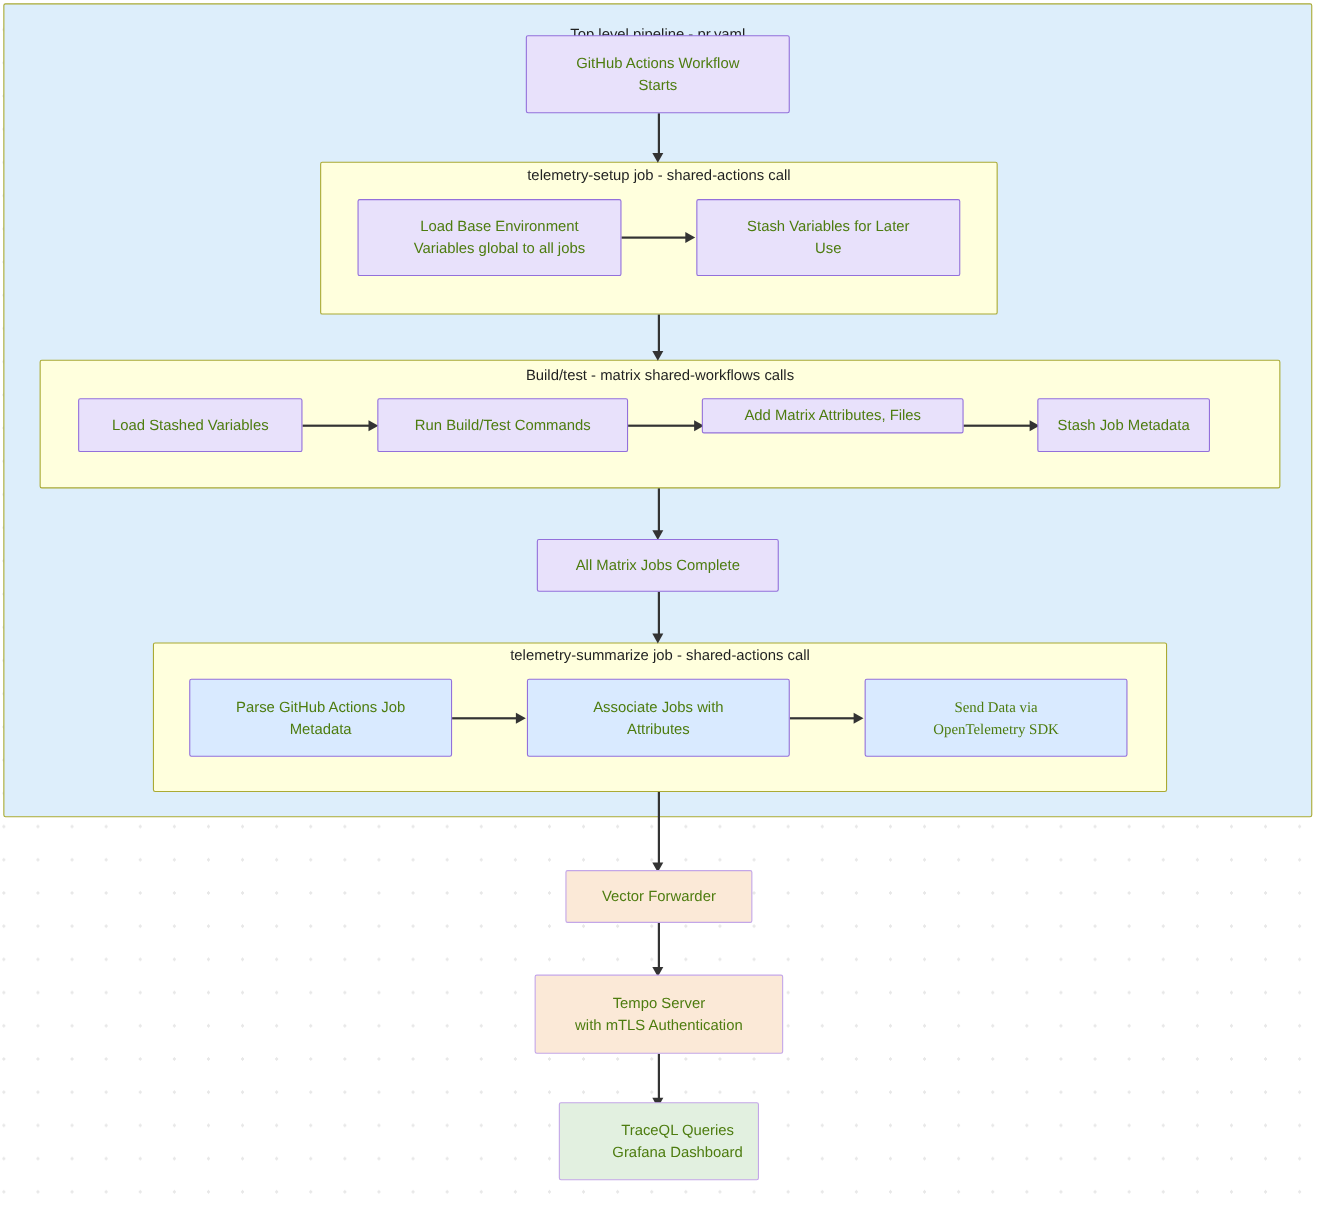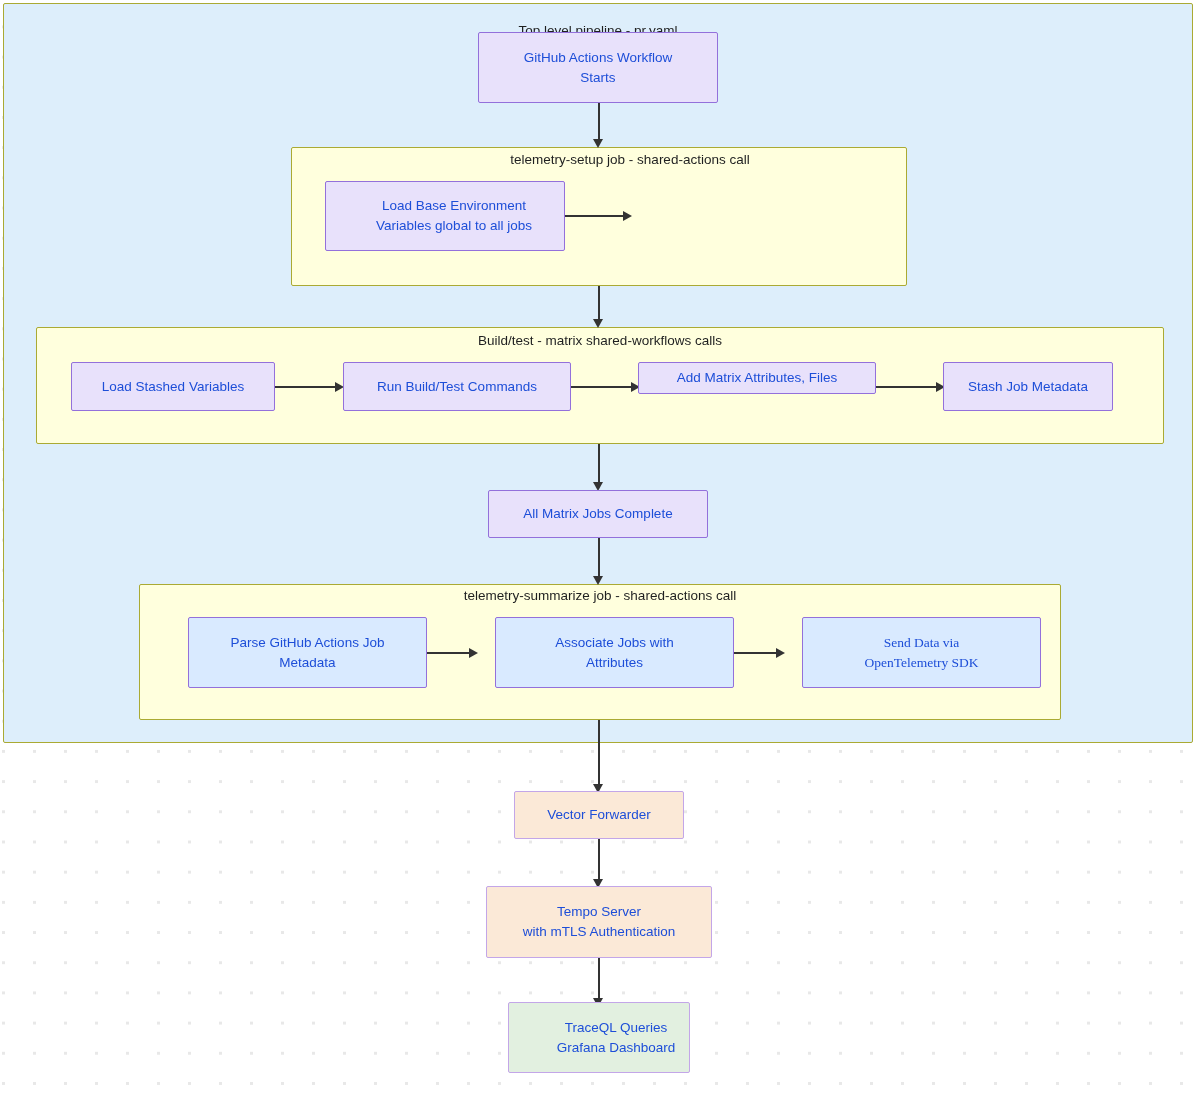--- a/index.html
+++ b/index.html
@@ -43,25 +43,25 @@
     position: absolute;
     box-sizing: border-box;
     border: 1px solid #9370db;
     border-radius: 2px;
     display: flex;
     align-items: center;
     justify-content: center;
     text-align: center;
     font-size: 13.5px;
     line-height: 1.45;
-    color: #1d4ed8;
+    color: #4d7c0f;
     padding: 2px 6px;
   }
   .node.lav    { background: #e8e1fb; border-color: #9370db; }
-  .node.lblue  { background: #d9eaff; border-color: #9370db; margin-left: 16px; }
+  .node.lblue  { background: #d9eaff; border-color: #9370db; }
   .node.cream  { background: #fbe9d7; border-color: #c3a6e8; align-items: center; }
   .node.green  { background: #e2f0e0; border-color: #c3a6e8; padding-left: 40px; }
   .node-label { white-space: pre-line; }
   
   .edge {
     position: absolute;
     background: #333333;
   }
   .edge.v { width: 1.6px; }
   .edge.h { height: 1.6px; }
@@ -83,21 +83,21 @@
 </style>
 </head>
 <body>
 
 <div id="canvas">
 
   <div class="cluster blue" style="left:3px; top:3px; width:1190px; height:740px;"></div>
   <div class="cluster-label" style="left:3px; width:1190px; top:11px;margin-top:12px;">Top level pipeline - pr.yaml</div>
 
   <div class="cluster yellow" style="left:291px; top:147px; width:616px; height:139px;"></div>
-  <div class="cluster-label" style="left:291px; width:616px; top:152px;padding-left:31px;">telemetry-setup job - shared-actions call</div>
+  <div class="cluster-label" style="left:291px; width:616px; top:152px;">telemetry-setup job - shared-actions call</div>
 
   <div class="cluster yellow" style="left:36px; top:327px; width:1128px; height:117px;"></div>
   <div class="cluster-label" style="left:36px; width:1128px; top:333px;">Build/test - matrix shared-workflows calls</div>
 
   <div class="cluster yellow" style="left:139px; top:584px; width:922px; height:136px;"></div>
   <div class="cluster-label" style="left:139px; width:922px; top:588px;">telemetry-summarize job - shared-actions call</div>
 
   <div class="edge v" style="left:598px; top:103px; height:40px;"></div>
   <div class="arrow down" style="left:592.5px; top:139px;"></div>
 
@@ -140,34 +140,38 @@
   <div class="node lav" style="left:478px; top:32px; width:240px; height:71px;">
     <span class="node-label">GitHub Actions Workflow
 Starts</span>
   </div>
 
   <div class="node lav" style="left:325px; top:181px; width:240px; height:70px;padding-left:24px;">
     <span class="node-label">Load Base Environment
 Variables global to all jobs</span>
   </div>
 
+  <div class="node lav" style="left:633px; top:181px; width:240px; height:70px;">
+    <span class="node-label">Stash Variables for Later
+Use</span>
+  </div>
 
   <div class="node lav" style="left:71px; top:362px; width:204px; height:49px;">
     <span class="node-label">Load Stashed Variables</span>
   </div>
 
   <div class="node lav" style="left:343px; top:362px; width:228px; height:49px;">
     <span class="node-label">Run Build/Test Commands</span>
   </div>
 
   <div class="node lav" style="left:638px; top:362px; width:238px; height:32px;">
     <span class="node-label">Add Matrix Attributes, Files</span>
   </div>
 
-  <div class="node lav" style="left:943px; top:362px; width:170px; height:49px;">
+  <div class="node lav" style="left:943px; top:362px; width:157px; height:49px;">
     <span class="node-label">Stash Job Metadata</span>
   </div>
 
   <div class="node lav" style="left:488px; top:490px; width:220px; height:48px;">
     <span class="node-label">All Matrix Jobs Complete</span>
   </div>
 
   <div class="node lblue" style="left:172px; top:617px; width:239px; height:71px;">
     <span class="node-label">Parse GitHub Actions Job
 Metadata</span>

